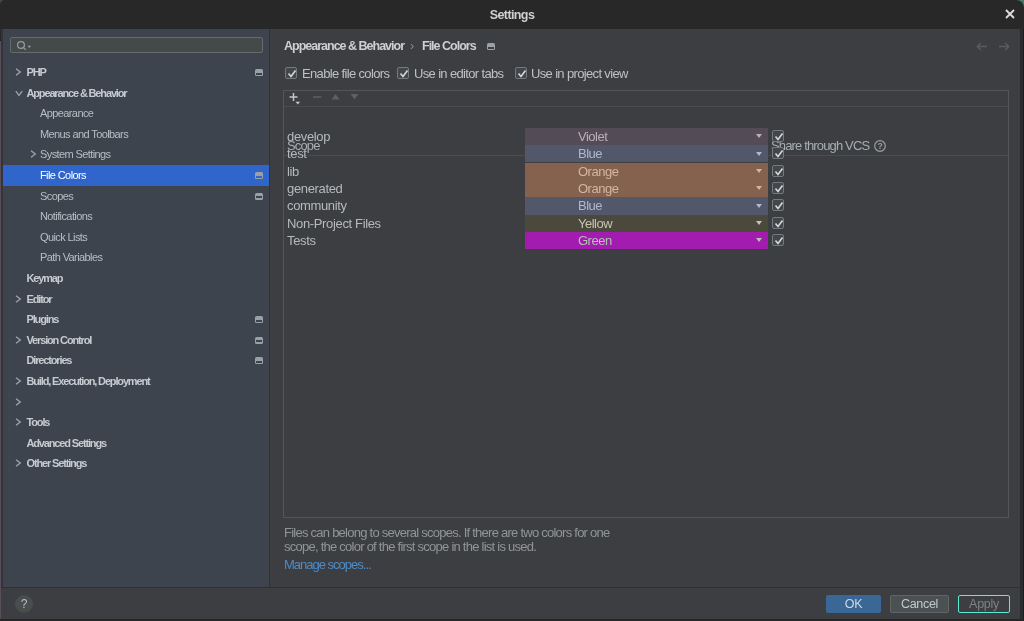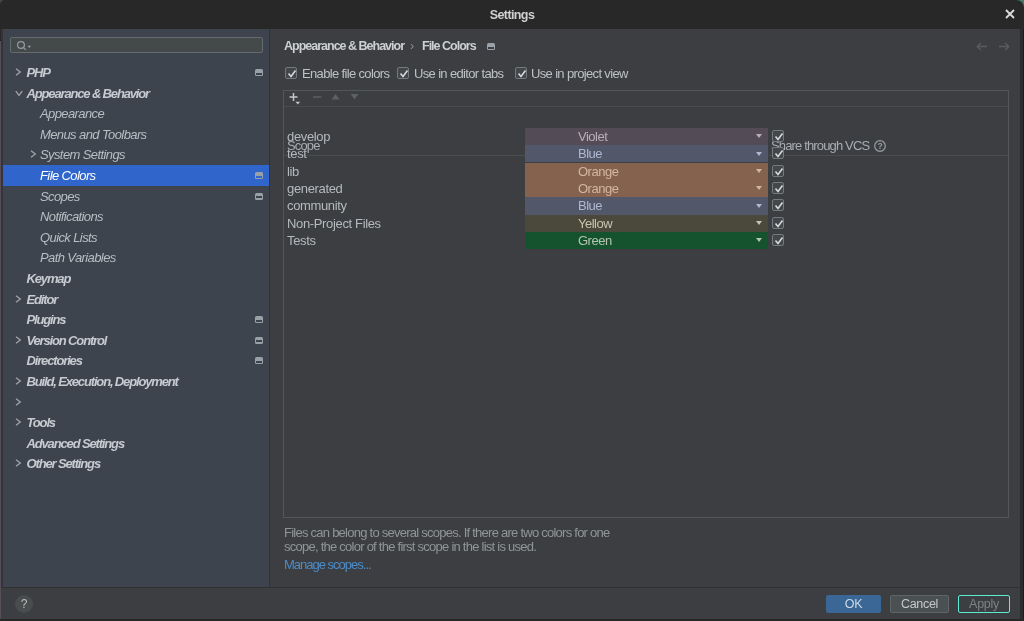--- a/index.html
+++ b/index.html
@@ -11,21 +11,21 @@
 #titlebar { left:0; top:0; width:1024px; height:41px; background:#282828;
   border-bottom:1px solid #1d1d1d; border-radius:5px 8px 0 0; }
 #titlebar .title { width:100%; text-align:center; top:8px; font-size:12.5px; font-weight:bold; color:#d0d0d0; letter-spacing:-0.6px; }
 #closex { right:9px; top:9px; }
 #corner-tr { right:0; top:0; width:12px; height:12px; background:#46786c; z-index:-1; }
 
 
 #sidebar { left:1px; top:29px; width:269px; height:558px; background:#3e444d; }
 #sidebar .leftstrip { left:0; top:0; width:2px; height:558px; background:#37333d; }
 #searchbox { left:9px; top:8px; width:253px; height:16px; background:#444a4a; border:1px solid #656c70; border-radius:2px; }
-.treerow { left:2px; width:267px; height:21px; line-height:21px; font-size:13px; letter-spacing:-0.6px; color:#b7bec4; white-space:nowrap;font-style:italic; }
+.treerow { left:2px; width:267px; height:21px; line-height:21px; font-size:11px; letter-spacing:-0.6px; color:#b7bec4; white-space:nowrap; }
 .treerow.b { font-weight:bold; letter-spacing:-1.15px; color:#c5cbd1; }
 .treerow.sel { background:#3066cc; color:#ffffff; }
 .treerow .lbl { position:absolute; top:0; }
 .arr { position:absolute; top:6px; width:8px; height:8px; }
 .gearico { position:absolute; top:7px; left:252px; width:8px; height:7px; background:#99a0a6; border-radius:1.5px; }
 .gearico i { position:absolute; left:1px; right:1px; top:3.5px; height:2px; background:#3e444d; display:block; }
 .sel .gearico i { background:#3066cc; }
 
 
 #content { left:270px; top:29px; width:753px; height:558px; background:#3c3e41; }
@@ -313,21 +313,21 @@
           <span class="darr" style="color:#c8c4b0"></span>
         </div>
         <span class="cb vcscb">
           <svg width="12" height="12">
             <path d="M2.5 5.5 l2.5 3 L9.5 2.5" stroke="#d6dadd" stroke-width="1.6" fill="none"></path>
           </svg>
         </span>
       </div>
       <div class="trow" style="top:140.90px">
         <div class="scopetxt">Tests</div>
-        <div class="ccell" style="background:#14532d">
+        <div class="ccell" style="background:#a21caf">
           <span class="ctxt" style="color:#b4c4b2">Green</span>
           <span class="darr" style="color:#b4c4b2"></span>
         </div>
         <span class="cb vcscb">
           <svg width="12" height="12">
             <path d="M2.5 5.5 l2.5 3 L9.5 2.5" stroke="#d6dadd" stroke-width="1.6" fill="none"></path>
           </svg>
         </span>
       </div>
     </div>

